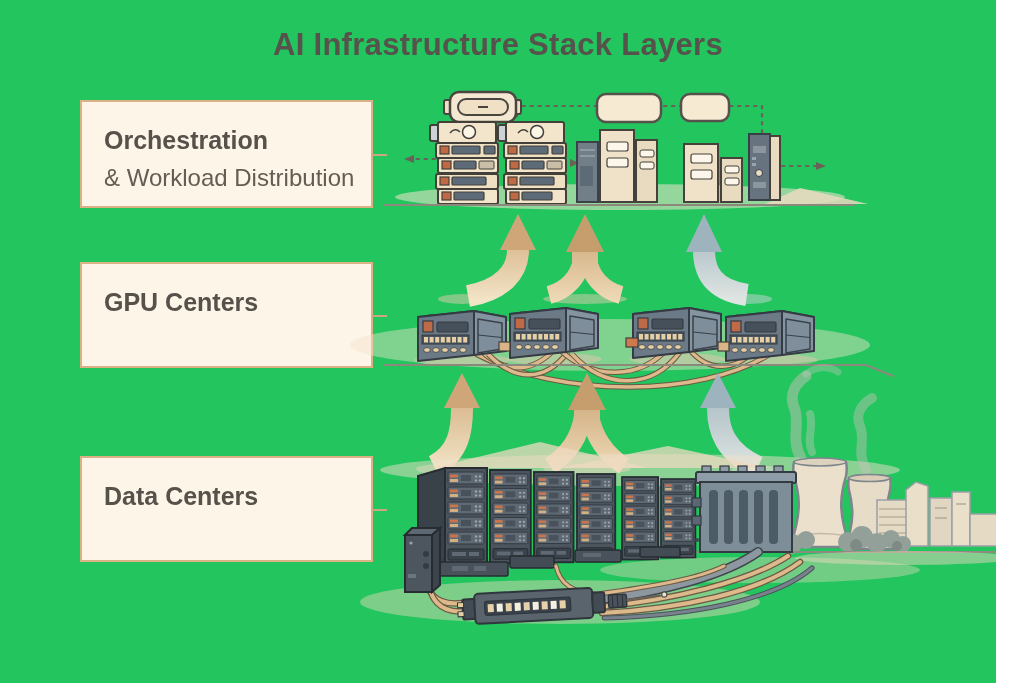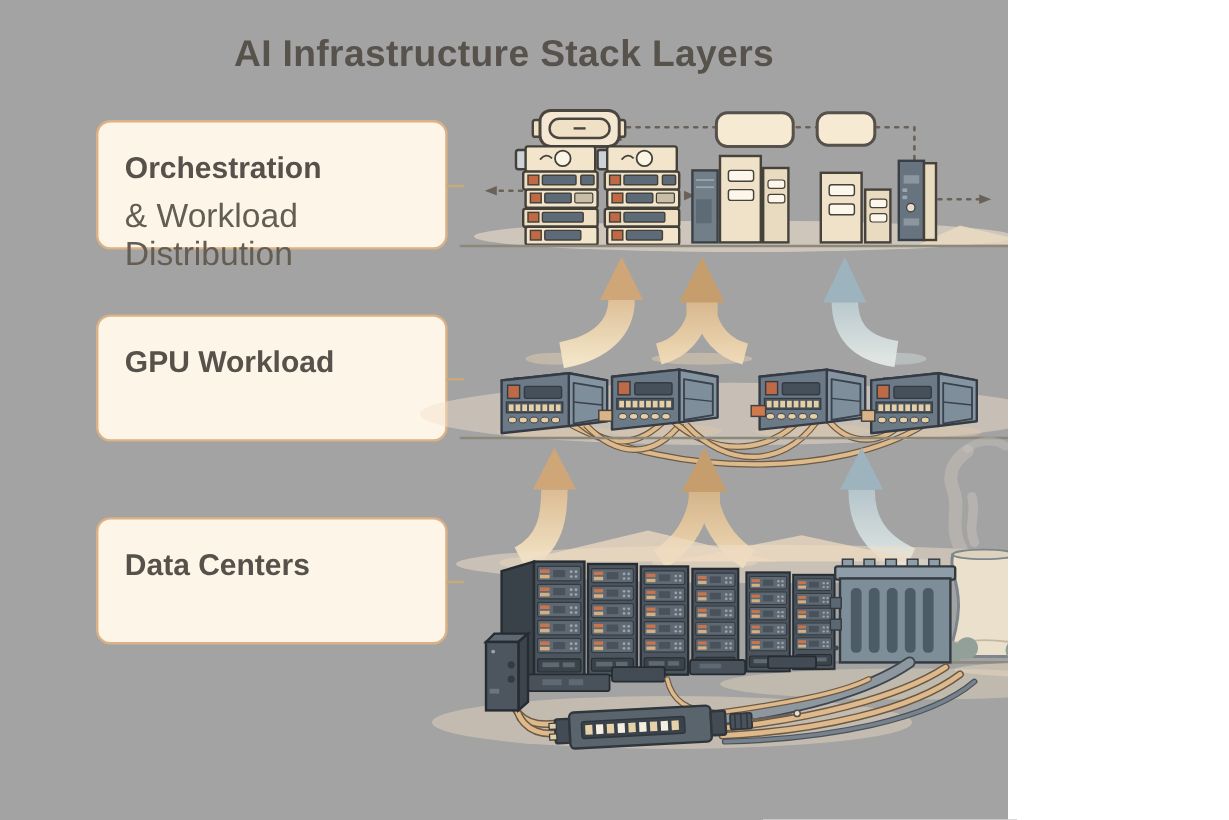--- a/index.html
+++ b/index.html
@@ -1,54 +1,54 @@
 <!DOCTYPE html>
 <html><head>
 <meta charset="utf-8">
 <style>
   html,body{margin:0;padding:0;}
   .canvas{
-    position:relative;width:840px;height:683px;overflow:hidden;
-    background:#a3a3a3;
+    position:relative;width:996px;height:683px;overflow:hidden;
+    background:#22c55e;
     font-family:"Liberation Sans", sans-serif;
   }
   .title{
     position:absolute;top:27px;left:0;width:100%;text-align:center;
     font-size:31px;font-weight:bold;color:#57524b;letter-spacing:.3px;
   }
   .label-box{
     position:absolute;left:80px;width:293px;box-sizing:border-box;
-    background:#fdf5e7;border:2px solid #dcb186;border-radius:12px;
+    background:#fdf5e7;border:2px solid #dcb186;border-radius:0;
     padding:24px 10px 0 22px;
   }
   .label-box .tick{
     position:absolute;right:-16px;top:50%;width:15px;height:2px;background:#c9a87e;
   }
   .label-title{font-size:25px;font-weight:bold;color:#56514a;margin-bottom:9px;}
-  .label-sub{font-size:28px;font-weight:normal;color:#645d53;}
+  .label-sub{font-size:24px;font-weight:normal;color:#645d53;}
   #box-orch{top:100px;height:108px;}
   #box-gpu{top:262px;height:106px;}
-  #box-dc{top:431px;height:106px;}
+  #box-dc{top:456px;height:106px;}
   svg.art{position:absolute;left:0;top:0;}
 </style>
 </head>
 <body>
 
 <div class="canvas">
 
   <div class="title">AI Infrastructure Stack Layers</div>
 
   <div class="label-box" id="box-orch">
     <div class="label-title">Orchestration</div>
     <div class="label-sub">&amp; Workload Distribution</div>
     <span class="tick"></span>
   </div>
 
   <div class="label-box" id="box-gpu">
-    <div class="label-title">GPU Workload</div>
+    <div class="label-title">GPU Centers</div>
     <span class="tick"></span>
   </div>
 
   <div class="label-box" id="box-dc">
     <div class="label-title">Data Centers</div>
     <span class="tick"></span>
   </div>
 
   <svg class="art" width="1024" height="683" viewBox="0 0 1024 683">
     <defs>

